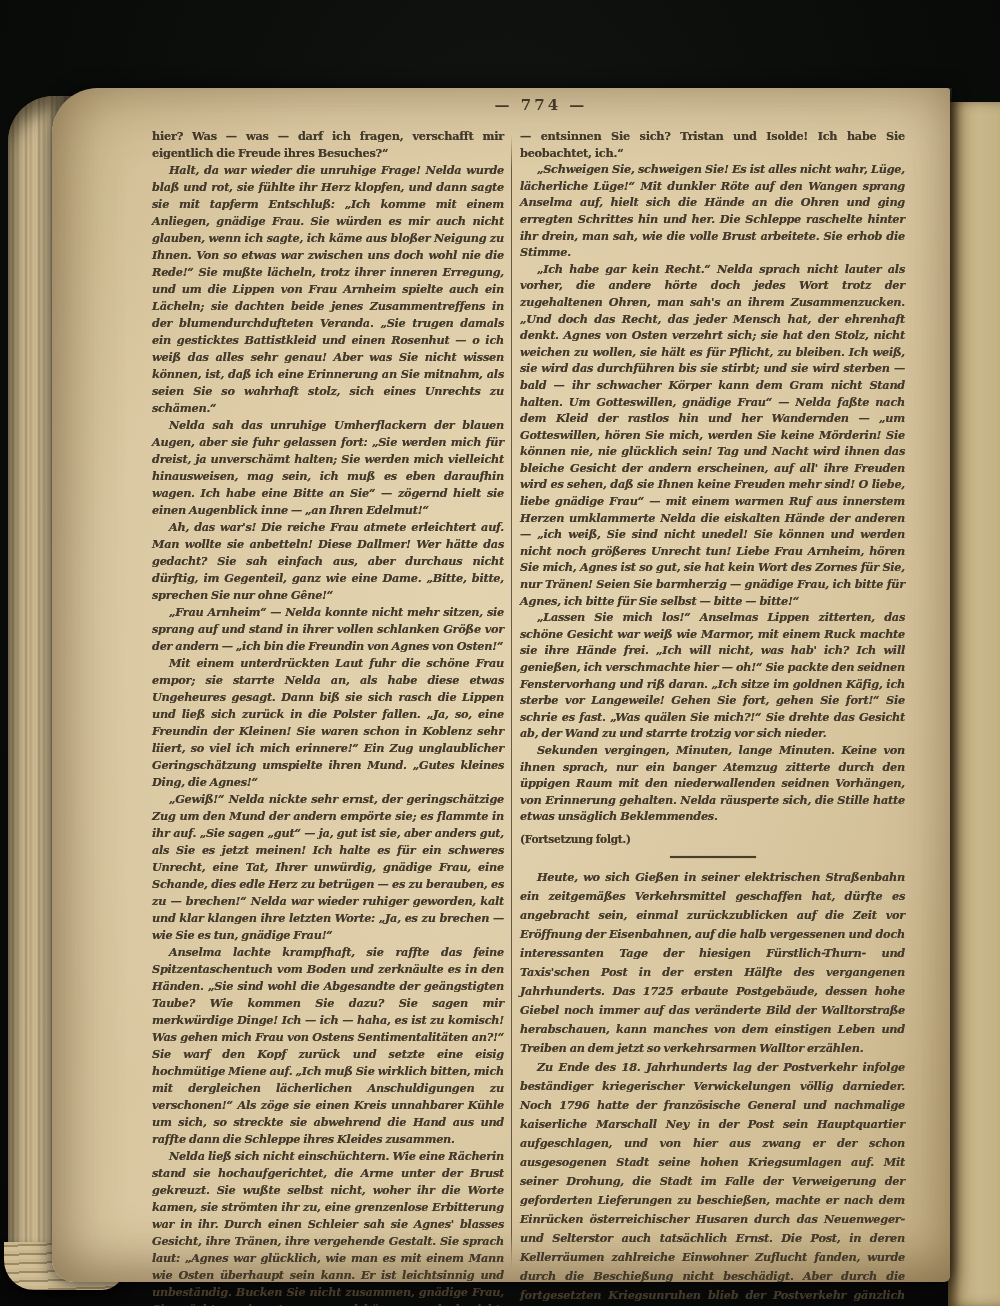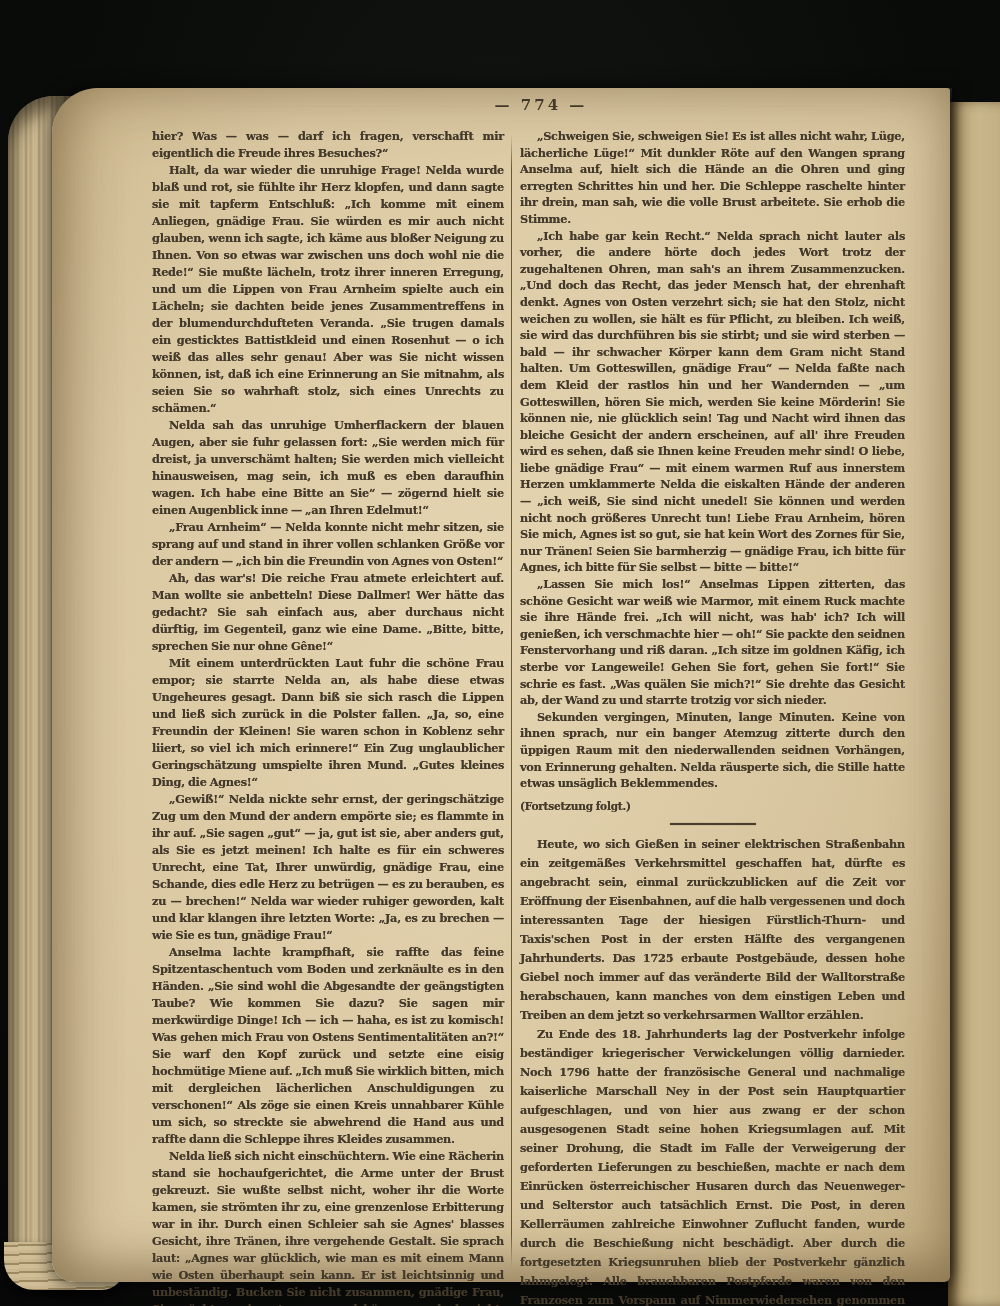--- a/index.html
+++ b/index.html
@@ -60,21 +60,21 @@
     background:linear-gradient(180deg,rgba(70,58,40,0),rgba(70,58,40,.8) 3%,rgba(70,58,40,.8) 97%,rgba(70,58,40,0));
   }
   .col p{
     margin:0;text-align:justify;
     font-size:11.3px;font-weight:700;
     letter-spacing:-0.25px;word-spacing:-0.6px;
     text-shadow:0 0 .4px rgba(62,50,34,.65);
   }
   .col-left p{line-height:17px;margin-left:36px;}
   .col-right p.story{line-height:16.6px;}
-  .indent{text-indent:1.5em;}
+  .indent{text-indent:1.5em;font-style:italic;}
   .noindent{text-indent:0;}
   .fortsetzung{
     text-align:left;text-indent:0;
     font-size:10.6px !important;line-height:15px !important;
     margin-top:7px !important;letter-spacing:.2px;
   }
   .sep{
     width:86px;height:2px;background:#4a3d2b;margin:9px auto 10px;
     box-shadow:0 0 1px rgba(74,61,43,.8);
   }
@@ -97,31 +97,32 @@
   <div class="next-page"></div>
 
   <div class="page">
 
     <div class="page-num">— 774 —</div>
 
     <div class="col col-left">
       <p class="noindent">hier? Was — was — darf ich fragen, verschafft mir eigentlich die Freude ihres Besuches?“</p>
       <p class="indent">Halt, da war wieder die unruhige Frage! Nelda wurde blaß und rot, sie fühlte ihr Herz klopfen, und dann sagte sie mit tapferm Entschluß: „Ich komme mit einem Anliegen, gnädige Frau. Sie würden es mir auch nicht glauben, wenn ich sagte, ich käme aus bloßer Neigung zu Ihnen. Von so etwas war zwischen uns doch wohl nie die Rede!“ Sie mußte lächeln, trotz ihrer inneren Erregung, und um die Lippen von Frau Arnheim spielte auch ein Lächeln; sie dachten beide jenes Zusammentreffens in der blumendurchdufteten Veranda. „Sie trugen damals ein gesticktes Battistkleid und einen Rosenhut — o ich weiß das alles sehr genau! Aber was Sie nicht wissen können, ist, daß ich eine Erinnerung an Sie mitnahm, als seien Sie so wahrhaft stolz, sich eines Unrechts zu schämen.“</p>
       <p class="indent">Nelda sah das unruhige Umherflackern der blauen Augen, aber sie fuhr gelassen fort: „Sie werden mich für dreist, ja unverschämt halten; Sie werden mich vielleicht hinausweisen, mag sein, ich muß es eben daraufhin wagen. Ich habe eine Bitte an Sie“ — zögernd hielt sie einen Augenblick inne — „an Ihren Edelmut!“</p>
+      <p class="indent">Ah, das war's! Die reiche Frau atmete erleichtert auf. Man wollte sie anbetteln! Diese Dallmer! Wer hätte das gedacht? Sie sah einfach aus, aber durchaus nicht dürftig, im Gegenteil, ganz wie eine Dame. „Bitte, bitte, sprechen Sie nur ohne Gêne!“</p>
       <p class="indent">„Frau Arnheim“ — Nelda konnte nicht mehr sitzen, sie sprang auf und stand in ihrer vollen schlanken Größe vor der andern — „ich bin die Freundin von Agnes von Osten!“</p>
-      <p class="indent">Ah, das war's! Die reiche Frau atmete erleichtert auf. Man wollte sie anbetteln! Diese Dallmer! Wer hätte das gedacht? Sie sah einfach aus, aber durchaus nicht dürftig, im Gegenteil, ganz wie eine Dame. „Bitte, bitte, sprechen Sie nur ohne Gêne!“</p>
       <p class="indent">Mit einem unterdrückten Laut fuhr die schöne Frau empor; sie starrte Nelda an, als habe diese etwas Ungeheures gesagt. Dann biß sie sich rasch die Lippen und ließ sich zurück in die Polster fallen. „Ja, so, eine Freundin der Kleinen! Sie waren schon in Koblenz sehr liiert, so viel ich mich erinnere!“ Ein Zug unglaublicher Geringschätzung umspielte ihren Mund. „Gutes kleines Ding, die Agnes!“</p>
       <p class="indent">„Gewiß!“ Nelda nickte sehr ernst, der geringschätzige Zug um den Mund der andern empörte sie; es flammte in ihr auf. „Sie sagen „gut“ — ja, gut ist sie, aber anders gut, als Sie es jetzt meinen! Ich halte es für ein schweres Unrecht, eine Tat, Ihrer unwürdig, gnädige Frau, eine Schande, dies edle Herz zu betrügen — es zu berauben, es zu — brechen!“ Nelda war wieder ruhiger geworden, kalt und klar klangen ihre letzten Worte: „Ja, es zu brechen — wie Sie es tun, gnädige Frau!“</p>
       <p class="indent">Anselma lachte krampfhaft, sie raffte das feine Spitzentaschentuch vom Boden und zerknäulte es in den Händen. „Sie sind wohl die Abgesandte der geängstigten Taube? Wie kommen Sie dazu? Sie sagen mir merkwürdige Dinge! Ich — ich — haha, es ist zu komisch! Was gehen mich Frau von Ostens Sentimentalitäten an?!“ Sie warf den Kopf zurück und setzte eine eisig hochmütige Miene auf. „Ich muß Sie wirklich bitten, mich mit dergleichen lächerlichen Anschuldigungen zu verschonen!“ Als zöge sie einen Kreis unnahbarer Kühle um sich, so streckte sie abwehrend die Hand aus und raffte dann die Schleppe ihres Kleides zusammen.</p>
       <p class="indent">Nelda ließ sich nicht einschüchtern. Wie eine Rächerin stand sie hochaufgerichtet, die Arme unter der Brust gekreuzt. Sie wußte selbst nicht, woher ihr die Worte kamen, sie strömten ihr zu, eine grenzenlose Erbitterung war in ihr. Durch einen Schleier sah sie Agnes' blasses Gesicht, ihre Tränen, ihre vergehende Gestalt. Sie sprach laut: „Agnes war glücklich, wie man es mit einem Mann wie Osten überhaupt sein kann. Er ist leichtsinnig und unbeständig. Bucken Sie nicht zusammen, gnädige Frau, Sie möchten mir entgegnen und können es doch nicht. Sie sagen sich im innersten Herzen selbst: wer so rasch seine Pflicht vergißt, kann der treu sein? O gnädige Frau“ — die Erbitterung wich mehr und mehr, ihre Stimme wurde eindringlicher, ein sanfteres Zureden mischte sich ein — „glauben Sie nicht, daß Sie Glück mit ihm finden werden! Glück auf den Trümmern eines andren! Ich weiß alles, ich weiß es von Agnes, ich weiß es von jenem Abend im Theater</p>
     </div>
 
     <div class="divider"></div>
 
     <div class="col col-right">
+      <p class="story noindent">— entsinnen Sie sich? Tristan und Isolde! Ich habe Sie beobachtet, ich.“</p>
       <p class="story indent">„Schweigen Sie, schweigen Sie! Es ist alles nicht wahr, Lüge, lächerliche Lüge!“ Mit dunkler Röte auf den Wangen sprang Anselma auf, hielt sich die Hände an die Ohren und ging erregten Schrittes hin und her. Die Schleppe raschelte hinter ihr drein, man sah, wie die volle Brust arbeitete. Sie erhob die Stimme.</p>
       <p class="story indent">„Ich habe gar kein Recht.“ Nelda sprach nicht lauter als vorher, die andere hörte doch jedes Wort trotz der zugehaltenen Ohren, man sah's an ihrem Zusammenzucken. „Und doch das Recht, das jeder Mensch hat, der ehrenhaft denkt. Agnes von Osten verzehrt sich; sie hat den Stolz, nicht weichen zu wollen, sie hält es für Pflicht, zu bleiben. Ich weiß, sie wird das durchführen bis sie stirbt; und sie wird sterben — bald — ihr schwacher Körper kann dem Gram nicht Stand halten. Um Gotteswillen, gnädige Frau“ — Nelda faßte nach dem Kleid der rastlos hin und her Wandernden — „um Gotteswillen, hören Sie mich, werden Sie keine Mörderin! Sie können nie, nie glücklich sein! Tag und Nacht wird ihnen das bleiche Gesicht der andern erscheinen, auf all' ihre Freuden wird es sehen, daß sie Ihnen keine Freuden mehr sind! O liebe, liebe gnädige Frau“ — mit einem warmen Ruf aus innerstem Herzen umklammerte Nelda die eiskalten Hände der anderen — „ich weiß, Sie sind nicht unedel! Sie können und werden nicht noch größeres Unrecht tun! Liebe Frau Arnheim, hören Sie mich, Agnes ist so gut, sie hat kein Wort des Zornes für Sie, nur Tränen! Seien Sie barmherzig — gnädige Frau, ich bitte für Agnes, ich bitte für Sie selbst — bitte — bitte!“</p>
       <p class="story indent">„Lassen Sie mich los!“ Anselmas Lippen zitterten, das schöne Gesicht war weiß wie Marmor, mit einem Ruck machte sie ihre Hände frei. „Ich will nicht, was hab' ich? Ich will genießen, ich verschmachte hier — oh!“ Sie packte den seidnen Fenstervorhang und riß daran. „Ich sitze im goldnen Käfig, ich sterbe vor Langeweile! Gehen Sie fort, gehen Sie fort!“ Sie schrie es fast. „Was quälen Sie mich?!“ Sie drehte das Gesicht ab, der Wand zu und starrte trotzig vor sich nieder.</p>
       <p class="story indent">Sekunden vergingen, Minuten, lange Minuten. Keine von ihnen sprach, nur ein banger Atemzug zitterte durch den üppigen Raum mit den niederwallenden seidnen Vorhängen, von Erinnerung gehalten. Nelda räusperte sich, die Stille hatte etwas unsäglich Beklemmendes.</p>
 
       <p class="story fortsetzung">(Fortsetzung folgt.)</p>
       <div class="sep"></div>
 
       <p class="article indent">Heute, wo sich Gießen in seiner elektrischen Straßenbahn ein zeitgemäßes Verkehrsmittel geschaffen hat, dürfte es angebracht sein, einmal zurückzublicken auf die Zeit vor Eröffnung der Eisenbahnen, auf die halb vergessenen und doch interessanten Tage der hiesigen Fürstlich-Thurn- und Taxis'schen Post in der ersten Hälfte des vergangenen Jahrhunderts. Das 1725 erbaute Postgebäude, dessen hohe Giebel noch immer auf das veränderte Bild der Walltorstraße herabschauen, kann manches von dem einstigen Leben und Treiben an dem jetzt so verkehrsarmen Walltor erzählen.</p>
       <p class="article indent">Zu Ende des 18. Jahrhunderts lag der Postverkehr infolge beständiger kriegerischer Verwickelungen völlig darnieder. Noch 1796 hatte der französische General und nachmalige kaiserliche Marschall Ney in der Post sein Hauptquartier aufgeschlagen, und von hier aus zwang er der schon ausgesogenen Stadt seine hohen Kriegsumlagen auf. Mit seiner Drohung, die Stadt im Falle der Verweigerung der geforderten Lieferungen zu beschießen, machte er nach dem Einrücken österreichischer Husaren durch das Neuenweger- und Selterstor auch tatsächlich Ernst. Die Post, in deren Kellerräumen zahlreiche Einwohner Zuflucht fanden, wurde durch die Beschießung nicht beschädigt. Aber durch die fortgesetzten Kriegsunruhen blieb der Postverkehr gänzlich lahmgelegt. Alle brauchbaren Postpferde waren von den Franzosen zum Vorspann auf Nimmerwiedersehen genommen worden, so daß der Poststall, als endlich 1799 die Franzosen Gießen geräumt hatten, völlig neu geschaffen werden mußte. Nur allmählich erholte sich mit der schwer heimgesuchten Stadt auch die Post, und</p>

